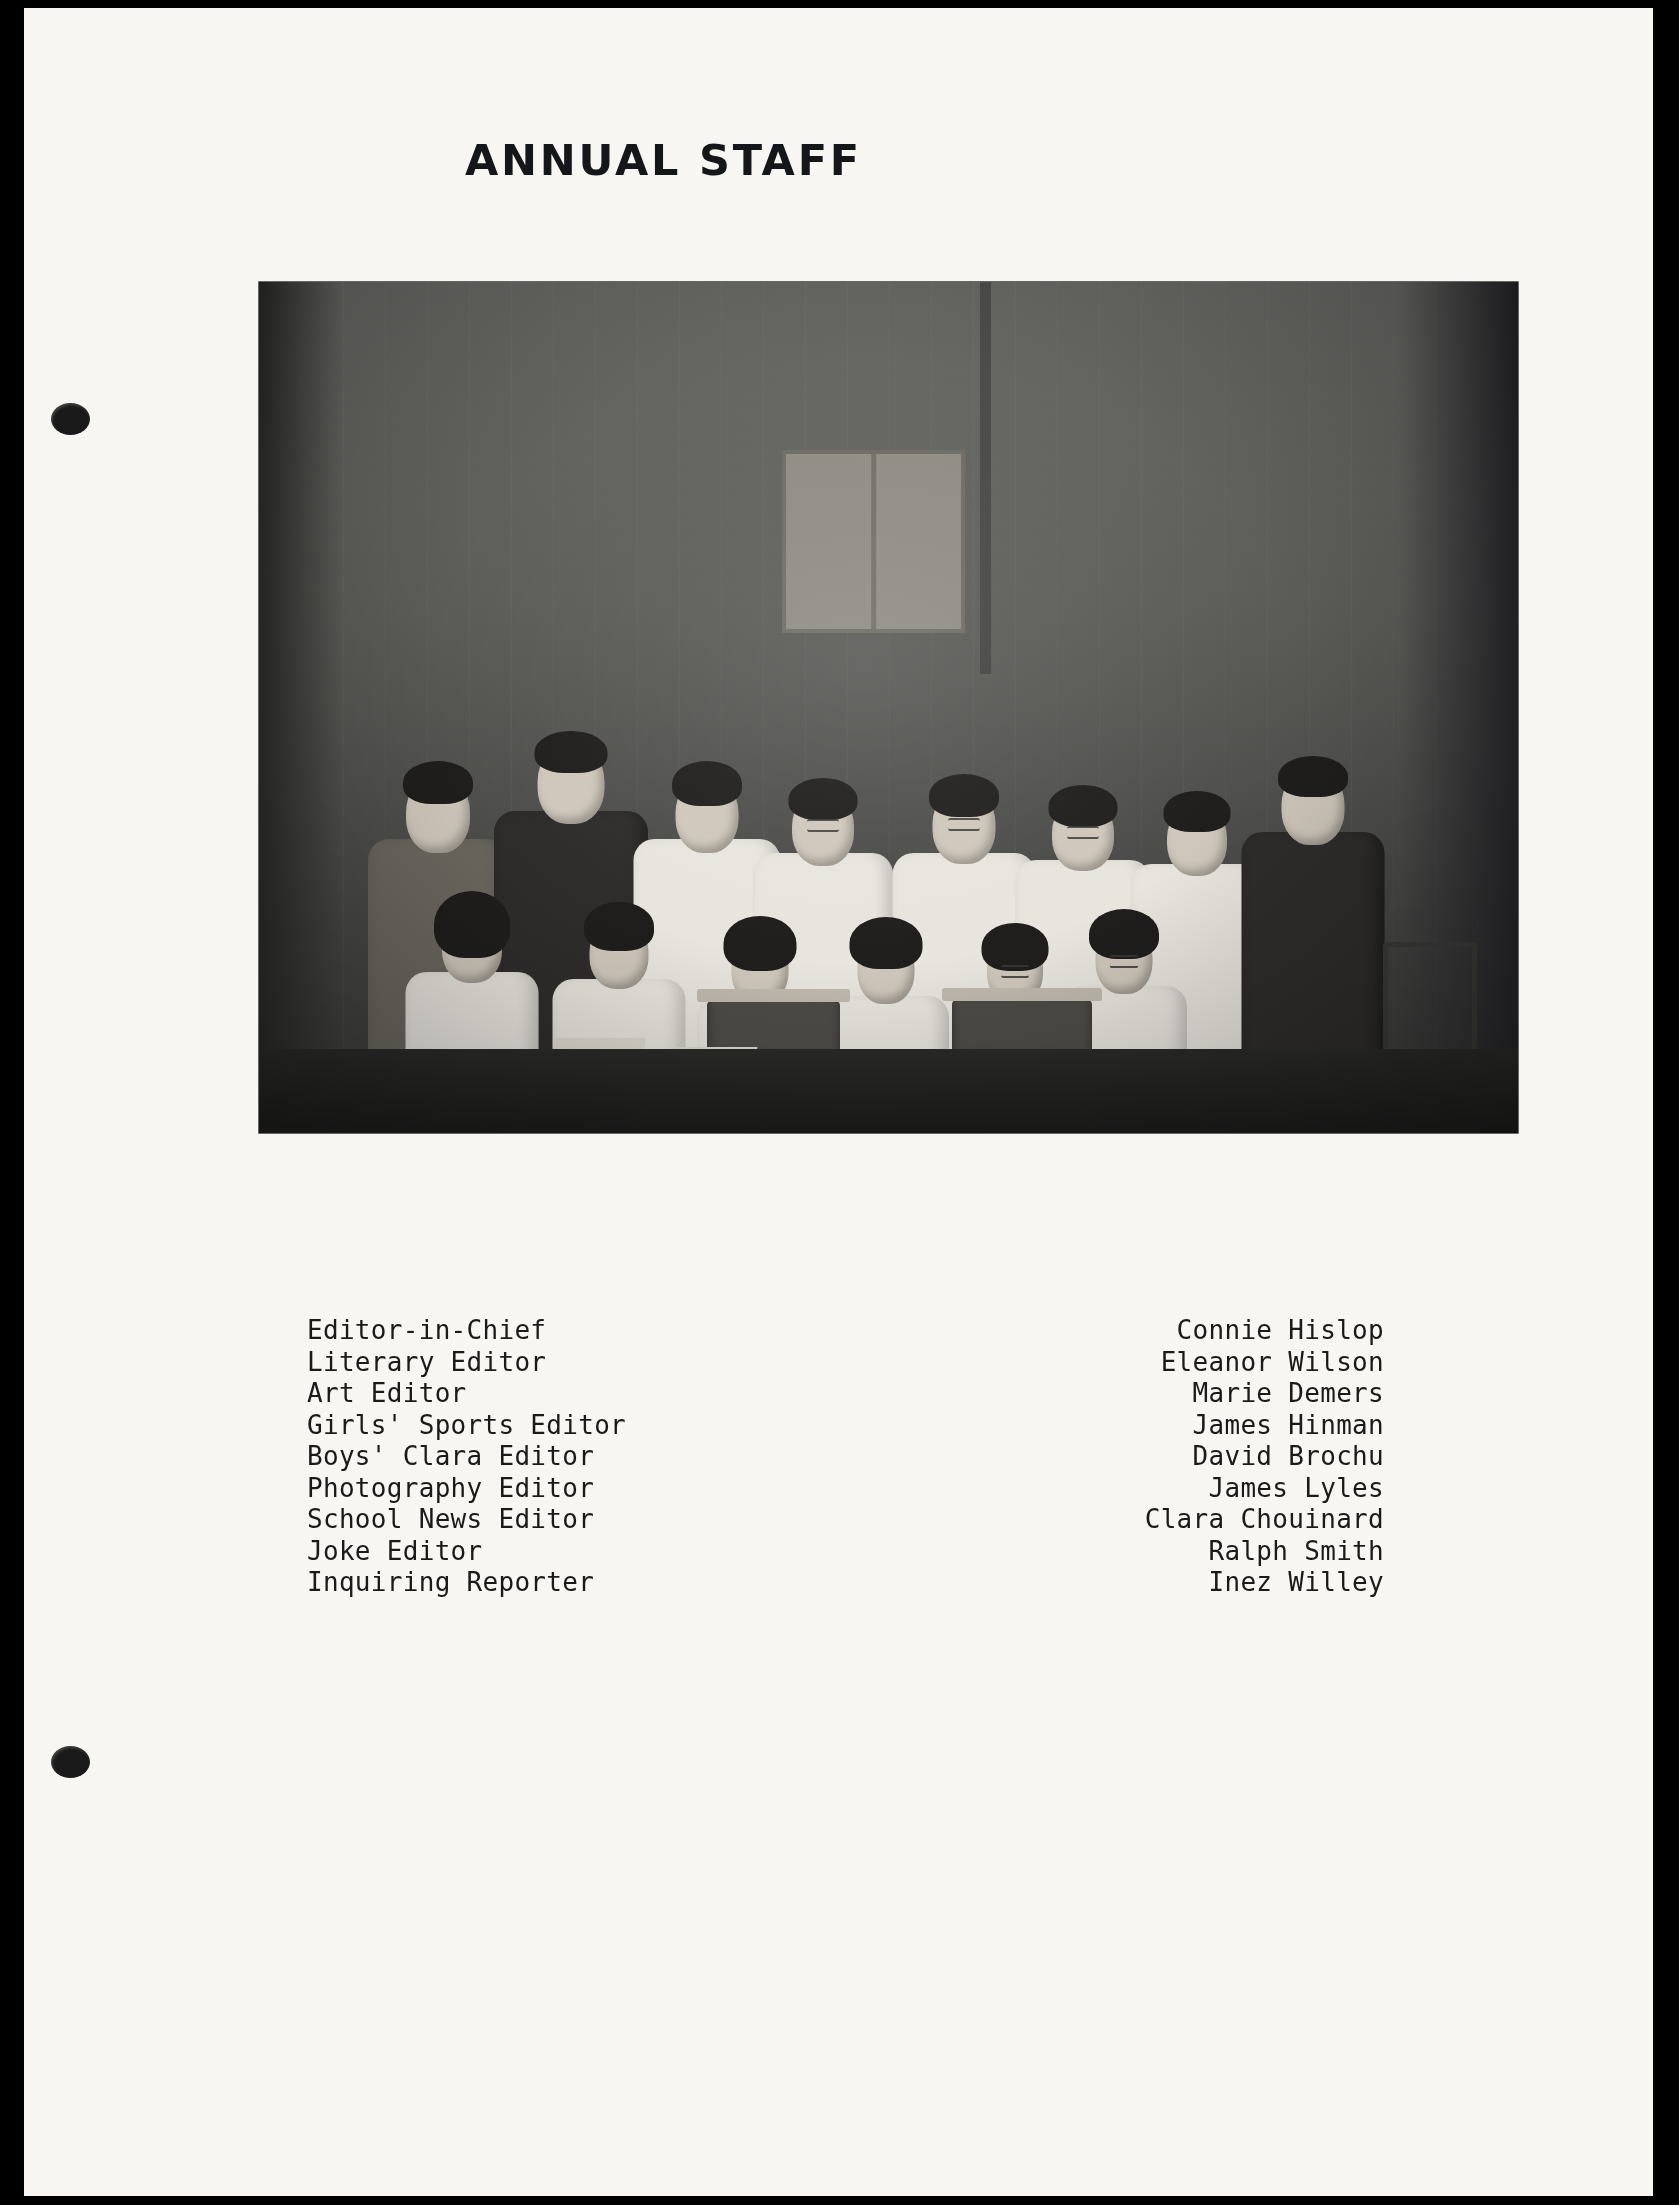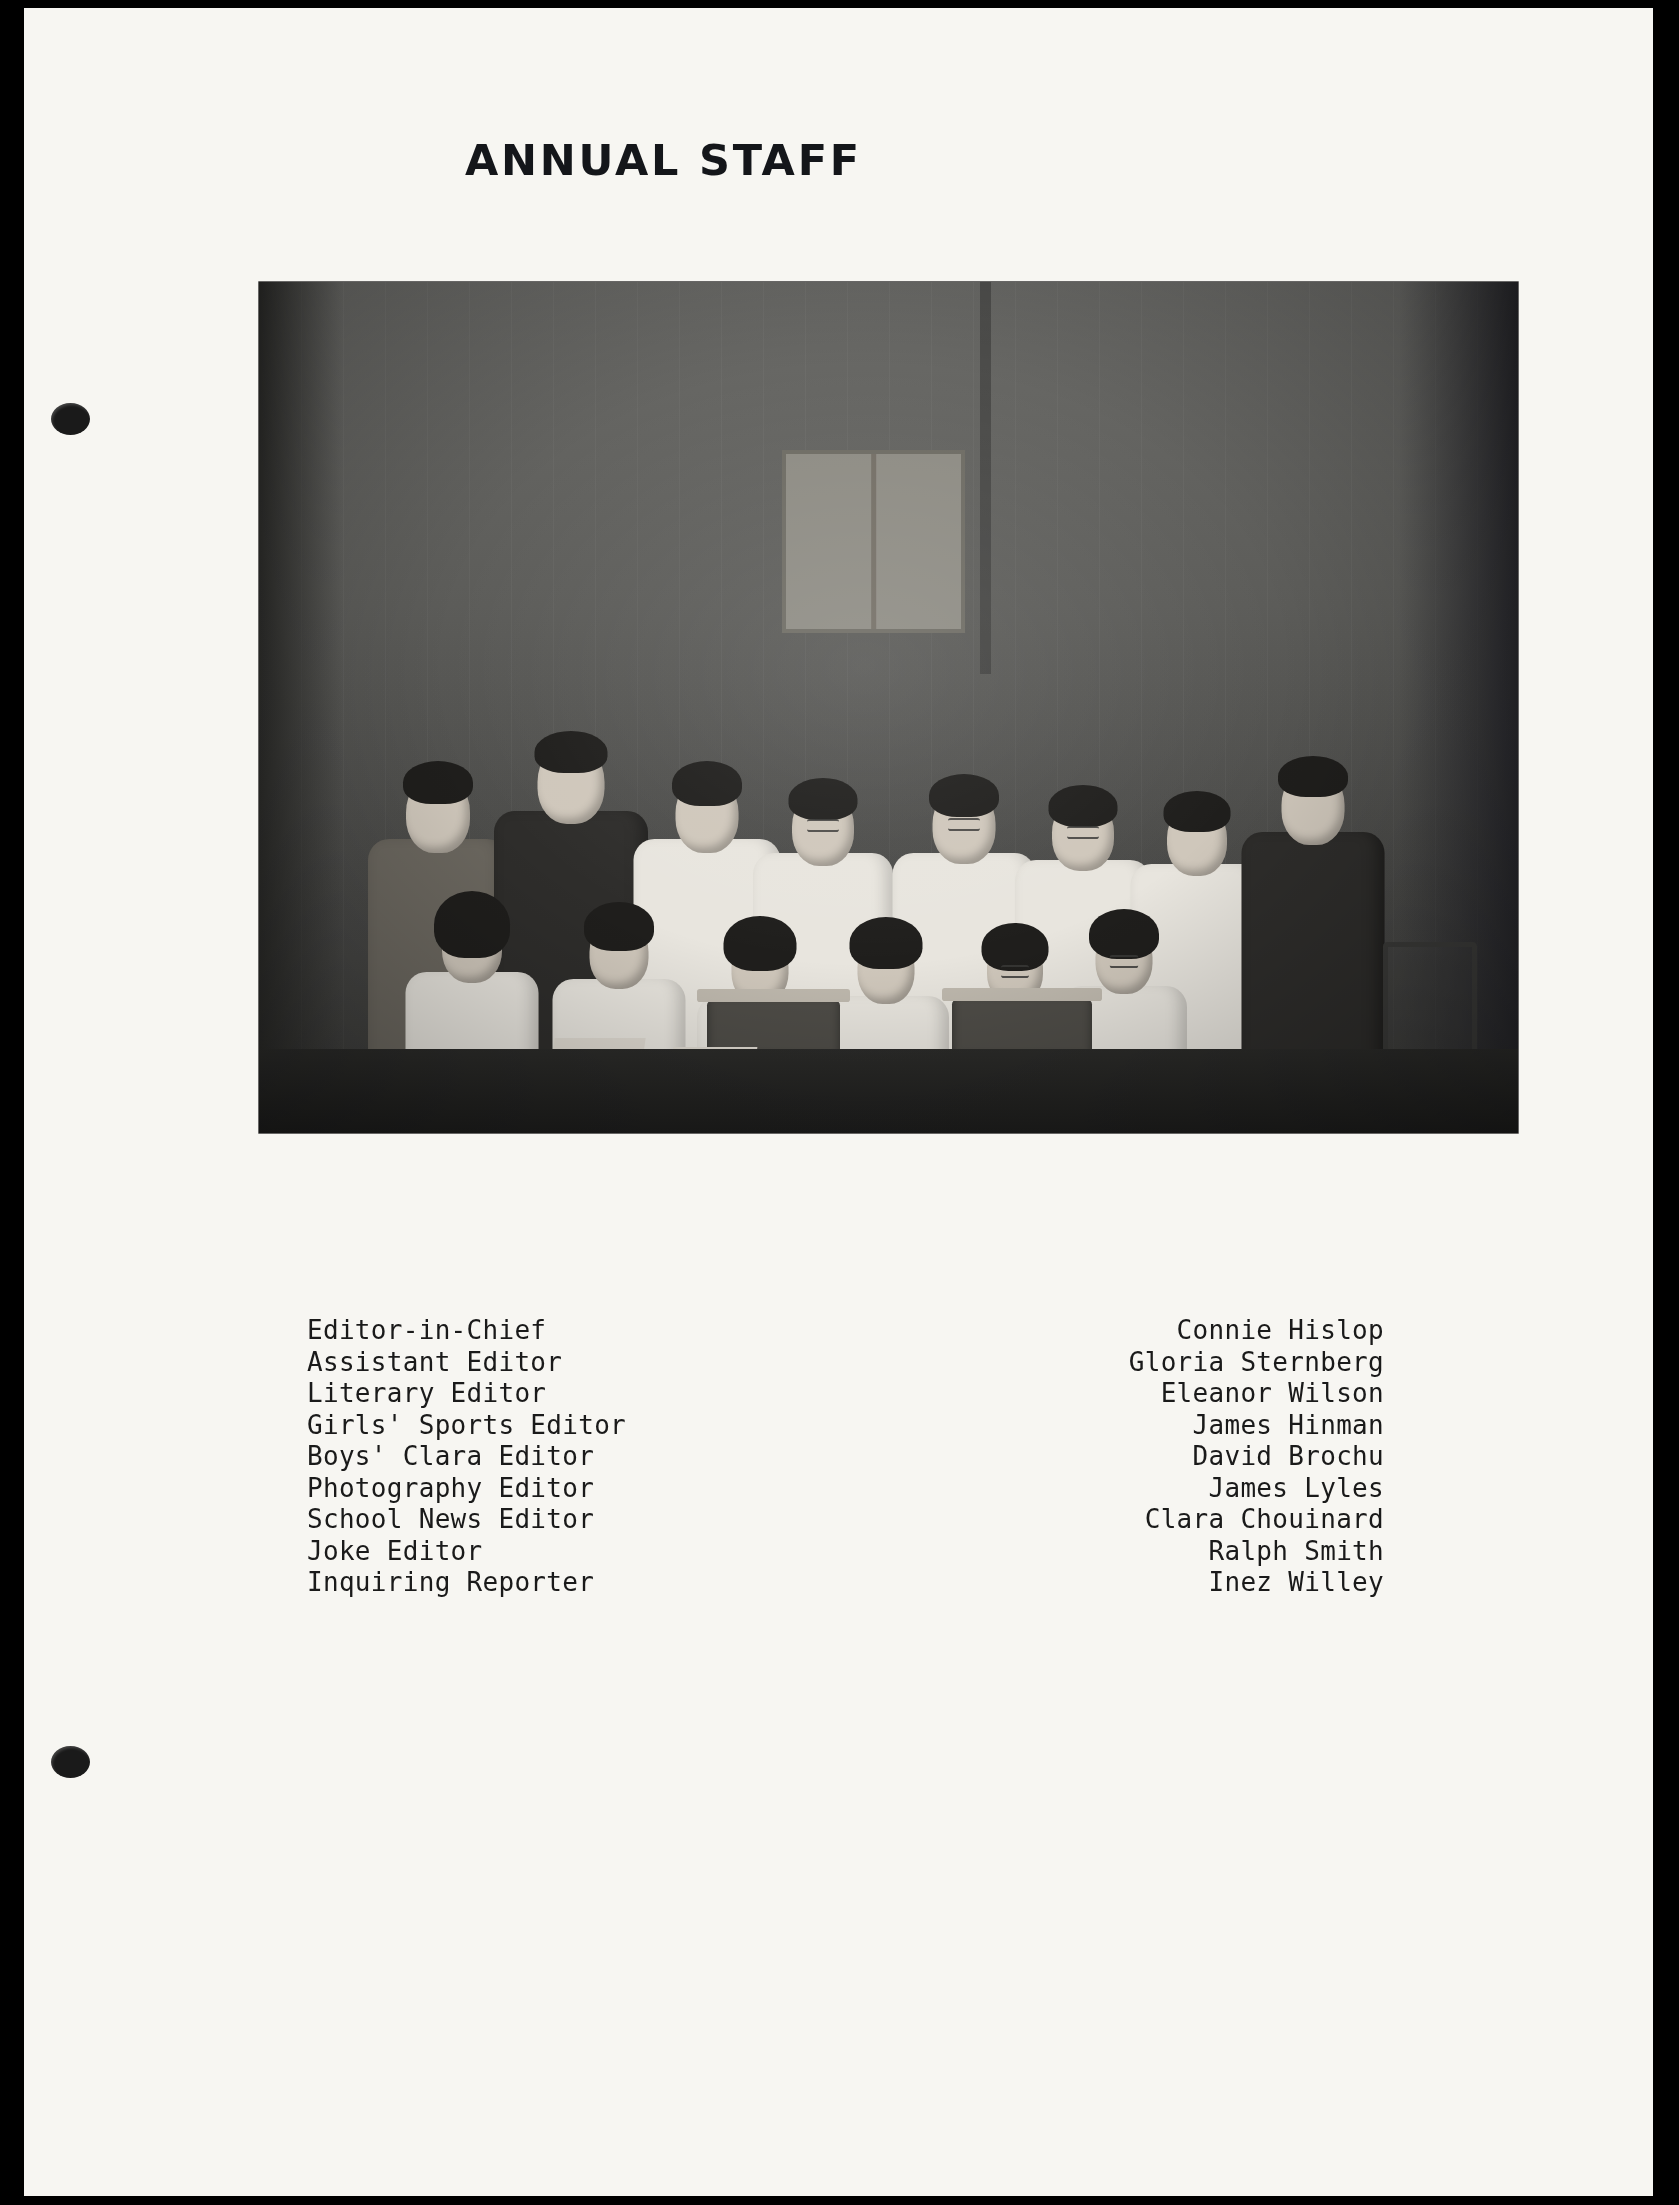--- a/index.html
+++ b/index.html
@@ -340,28 +340,28 @@
     <div class="vignette"></div>
   </div>
 
   <div class="credits">
     <div class="credits-inner" id="credits-inner">
         <div class="credit-row">
           <div class="credit-role">Editor-in-Chief</div>
           <div class="credit-name">Connie Hislop</div>
         </div>
         <div class="credit-row">
-          <div class="credit-role">Assistant Editor</div>
-          <div class="credit-name">Gloria Sternberg</div>
-        </div>
-        <div class="credit-row">
           <div class="credit-role">Literary Editor</div>
           <div class="credit-name">Eleanor Wilson</div>
         </div>
         <div class="credit-row">
+          <div class="credit-role">Art Editor</div>
+          <div class="credit-name">Marie Demers</div>
+        </div>
+        <div class="credit-row">
           <div class="credit-role">Girls' Sports Editor</div>
           <div class="credit-name">James Hinman</div>
         </div>
         <div class="credit-row">
           <div class="credit-role">Boys' Clara Editor</div>
           <div class="credit-name">David Brochu</div>
         </div>
         <div class="credit-row">
           <div class="credit-role">Photography Editor</div>
           <div class="credit-name">James Lyles</div>

